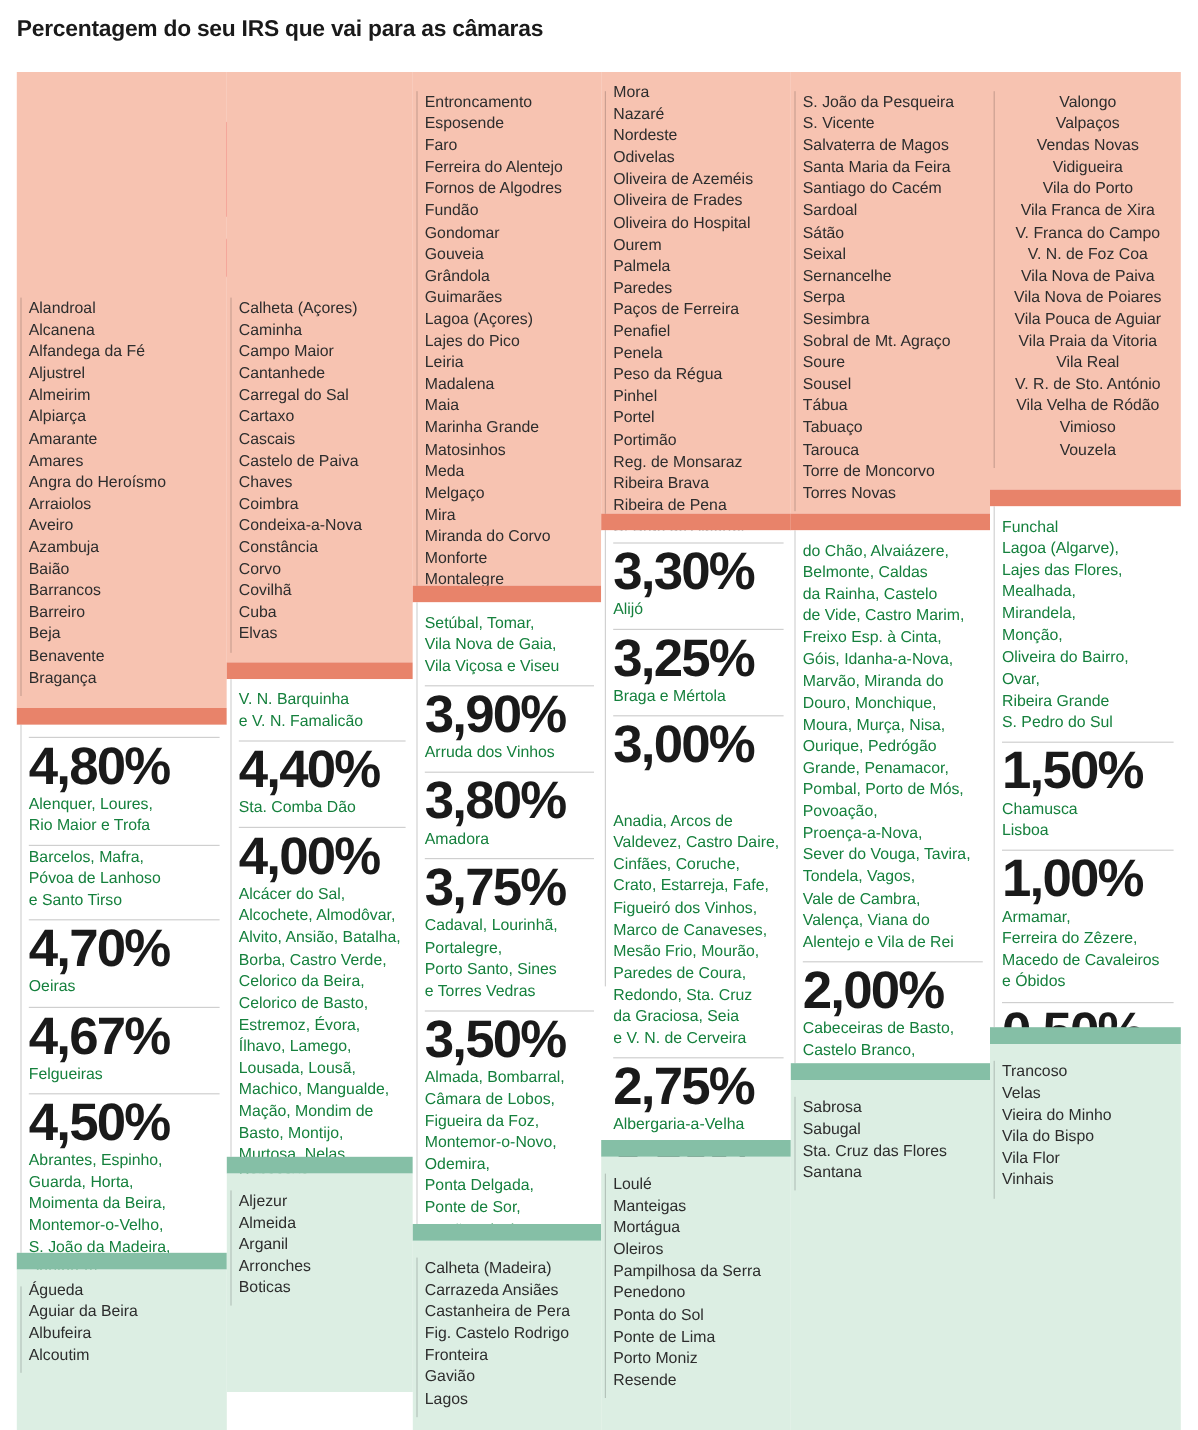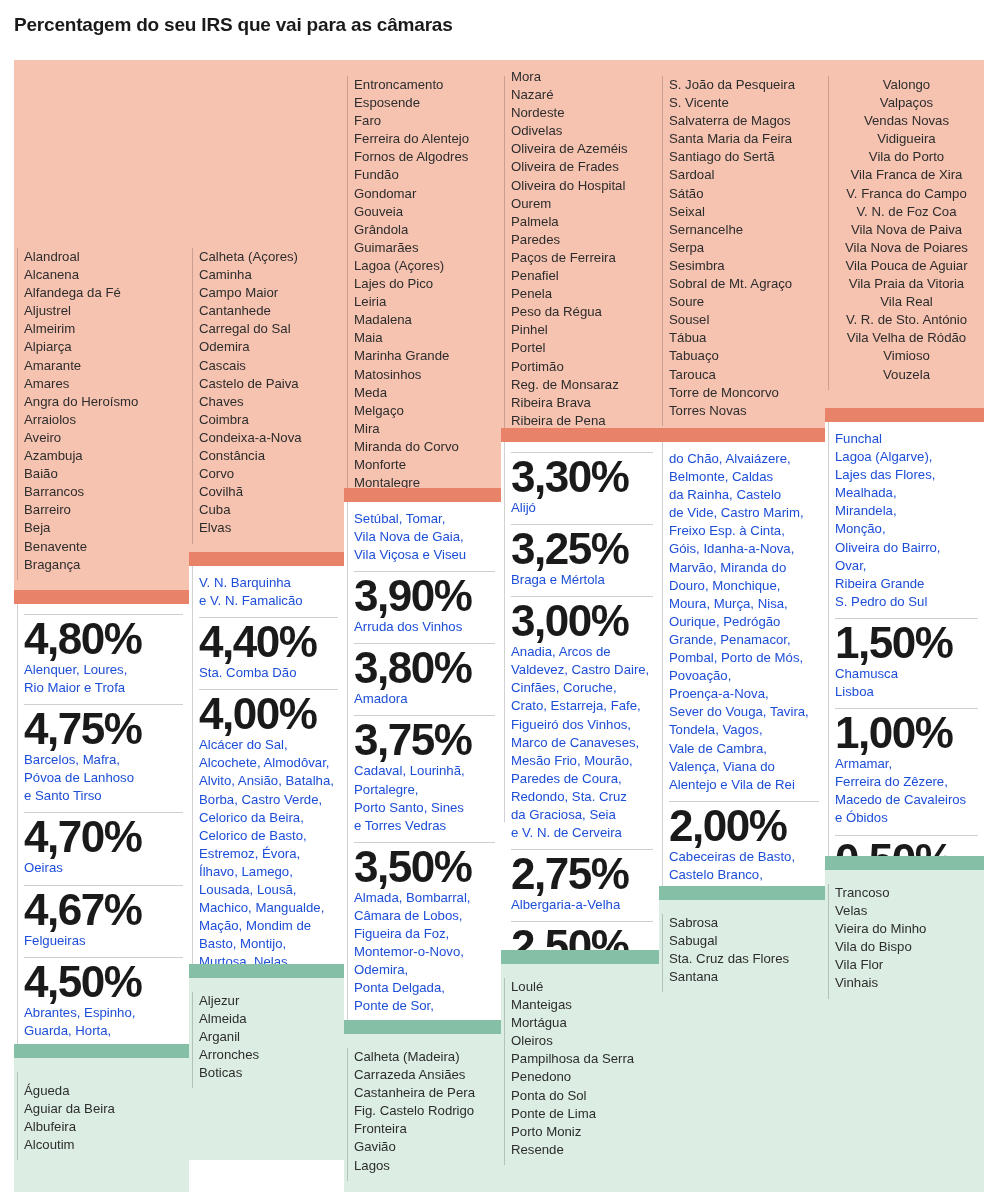--- a/index.html
+++ b/index.html
@@ -44,21 +44,21 @@
     font-size: 13.2px; line-height: 18.1px;
     color: #2d2d2d; white-space: nowrap;
   }
 
   .bigpct {
     font-size: 44px; font-weight: bold; color: #1a1a1a;
     letter-spacing: -1.5px; line-height: 44px;
     margin-top: 2px;
   }
   .pctnames {
-    font-size: 13.2px; line-height: 18.1px; color: #1d4ed8;
+    font-size: 13.2px; line-height: 18.1px; color: #15803d;
     padding-bottom: 5px;
   }
   .rule { border-top: 1px solid #cfcfcf; margin: 2px 0 0 0; height:1px; }
 
   .giant {
     position: absolute;
     font-weight: bold;
     letter-spacing: -8px;
     line-height: 1;
   }
@@ -100,21 +100,20 @@
       </div>
       <div class="bar bar-red" style="top: 590px;"></div>
       <div class="seg seg-white" style="top: 604px; height: 440px;">
         <div class="vline"></div>
         <div class="listbox">
           <div class="rule"></div>
           <div class="bigpct">4,80%</div>
           <div class="pctnames" style="white-space: pre-line;">Alenquer, Loures,
 Rio Maior e Trofa</div>
           <div class="rule"></div>
-          <div class="bigpct">4,75%</div>
           <div class="pctnames" style="white-space: pre-line;">Barcelos, Mafra,
 Póvoa de Lanhoso
 e Santo Tirso</div>
           <div class="rule"></div>
           <div class="bigpct">4,70%</div>
           <div class="pctnames" style="white-space: pre-line;">Oeiras</div>
           <div class="rule"></div>
           <div class="bigpct">4,67%</div>
           <div class="pctnames" style="white-space: pre-line;">Felgueiras</div>
           <div class="rule"></div>
@@ -123,39 +122,39 @@
 Guarda, Horta,
 Moimenta da Beira,
 Montemor-o-Velho,
 S. João da Madeira,
 Santarém,
 Terras de Bouro,</div>
         </div>
       </div>
       <div class="bar bar-green" style="top: 1044px;"></div>
       <div class="seg seg-green" style="top: 1058px; height: 134px;">
-        <div class="listbox" style="padding-top: 24px; position: relative;">
+        <div class="listbox" style="padding-top: 8px; position: relative;">
           <div class="vline" style="top: 14px;"></div>
           <div class="muni">Águeda</div>
           <div class="muni">Aguiar da Beira</div>
           <div class="muni">Albufeira</div>
           <div class="muni">Alcoutim</div>
         </div>
       </div>
     </div>
     <div class="col col-1" style="top: 0px; height: 1192px;">
       <div class="seg seg-red" style="top: 60px; height: 492px;">
         <div class="listbox" style="padding-top: 188px; position: relative;">
           <div class="vline" style="top: 188px;"></div>
           <div class="muni">Calheta (Açores)</div>
           <div class="muni">Caminha</div>
           <div class="muni">Campo Maior</div>
           <div class="muni">Cantanhede</div>
           <div class="muni">Carregal do Sal</div>
-          <div class="muni">Odemira</div>
+          <div class="muni">Cartaxo</div>
           <div class="muni">Cascais</div>
           <div class="muni">Castelo de Paiva</div>
           <div class="muni">Chaves</div>
           <div class="muni">Coimbra</div>
           <div class="muni">Condeixa-a-Nova</div>
           <div class="muni">Constância</div>
           <div class="muni">Corvo</div>
           <div class="muni">Covilhã</div>
           <div class="muni">Cuba</div>
           <div class="muni">Elvas</div>
@@ -310,21 +309,21 @@
         <div class="vline"></div>
         <div class="listbox">
           <div class="rule"></div>
           <div class="bigpct">3,30%</div>
           <div class="pctnames" style="white-space: pre-line;">Alijó</div>
           <div class="rule"></div>
           <div class="bigpct">3,25%</div>
           <div class="pctnames" style="white-space: pre-line;">Braga e Mértola</div>
           <div class="rule"></div>
           <div class="bigpct">3,00%</div>
-          <div class="pctnames" style="white-space: pre-line;">Anadia, Arcos de
+          <div class="pctnames" style="white-space: pre-line; margin-top: 32px;">Anadia, Arcos de
 Valdevez, Castro Daire,
 Cinfães, Coruche,
 Crato, Estarreja, Fafe,
 Figueiró dos Vinhos,
 Marco de Canaveses,
 Mesão Frio, Mourão,
 Paredes de Coura,
 Redondo,  Sta. Cruz
 da Graciosa, Seia
 e V. N. de Cerveira</div>
@@ -354,21 +353,21 @@
       </div>
     </div>
     <div class="col col-4" style="top: 0px; height: 1192px;">
       <div class="seg seg-red" style="top: 60px; height: 368px;">
         <div class="listbox" style="padding-top: 16px; position: relative;">
           <div class="vline" style="top: 16px;"></div>
           <div class="muni">S. João da Pesqueira</div>
           <div class="muni">S. Vicente</div>
           <div class="muni">Salvaterra de Magos</div>
           <div class="muni">Santa Maria da Feira</div>
-          <div class="muni">Santiago do Sertã</div>
+          <div class="muni">Santiago do Cacém</div>
           <div class="muni">Sardoal</div>
           <div class="muni">Sátão</div>
           <div class="muni">Seixal</div>
           <div class="muni">Sernancelhe</div>
           <div class="muni">Serpa</div>
           <div class="muni">Sesimbra</div>
           <div class="muni">Sobral de Mt. Agraço</div>
           <div class="muni">Soure</div>
           <div class="muni">Sousel</div>
           <div class="muni">Tábua</div>

